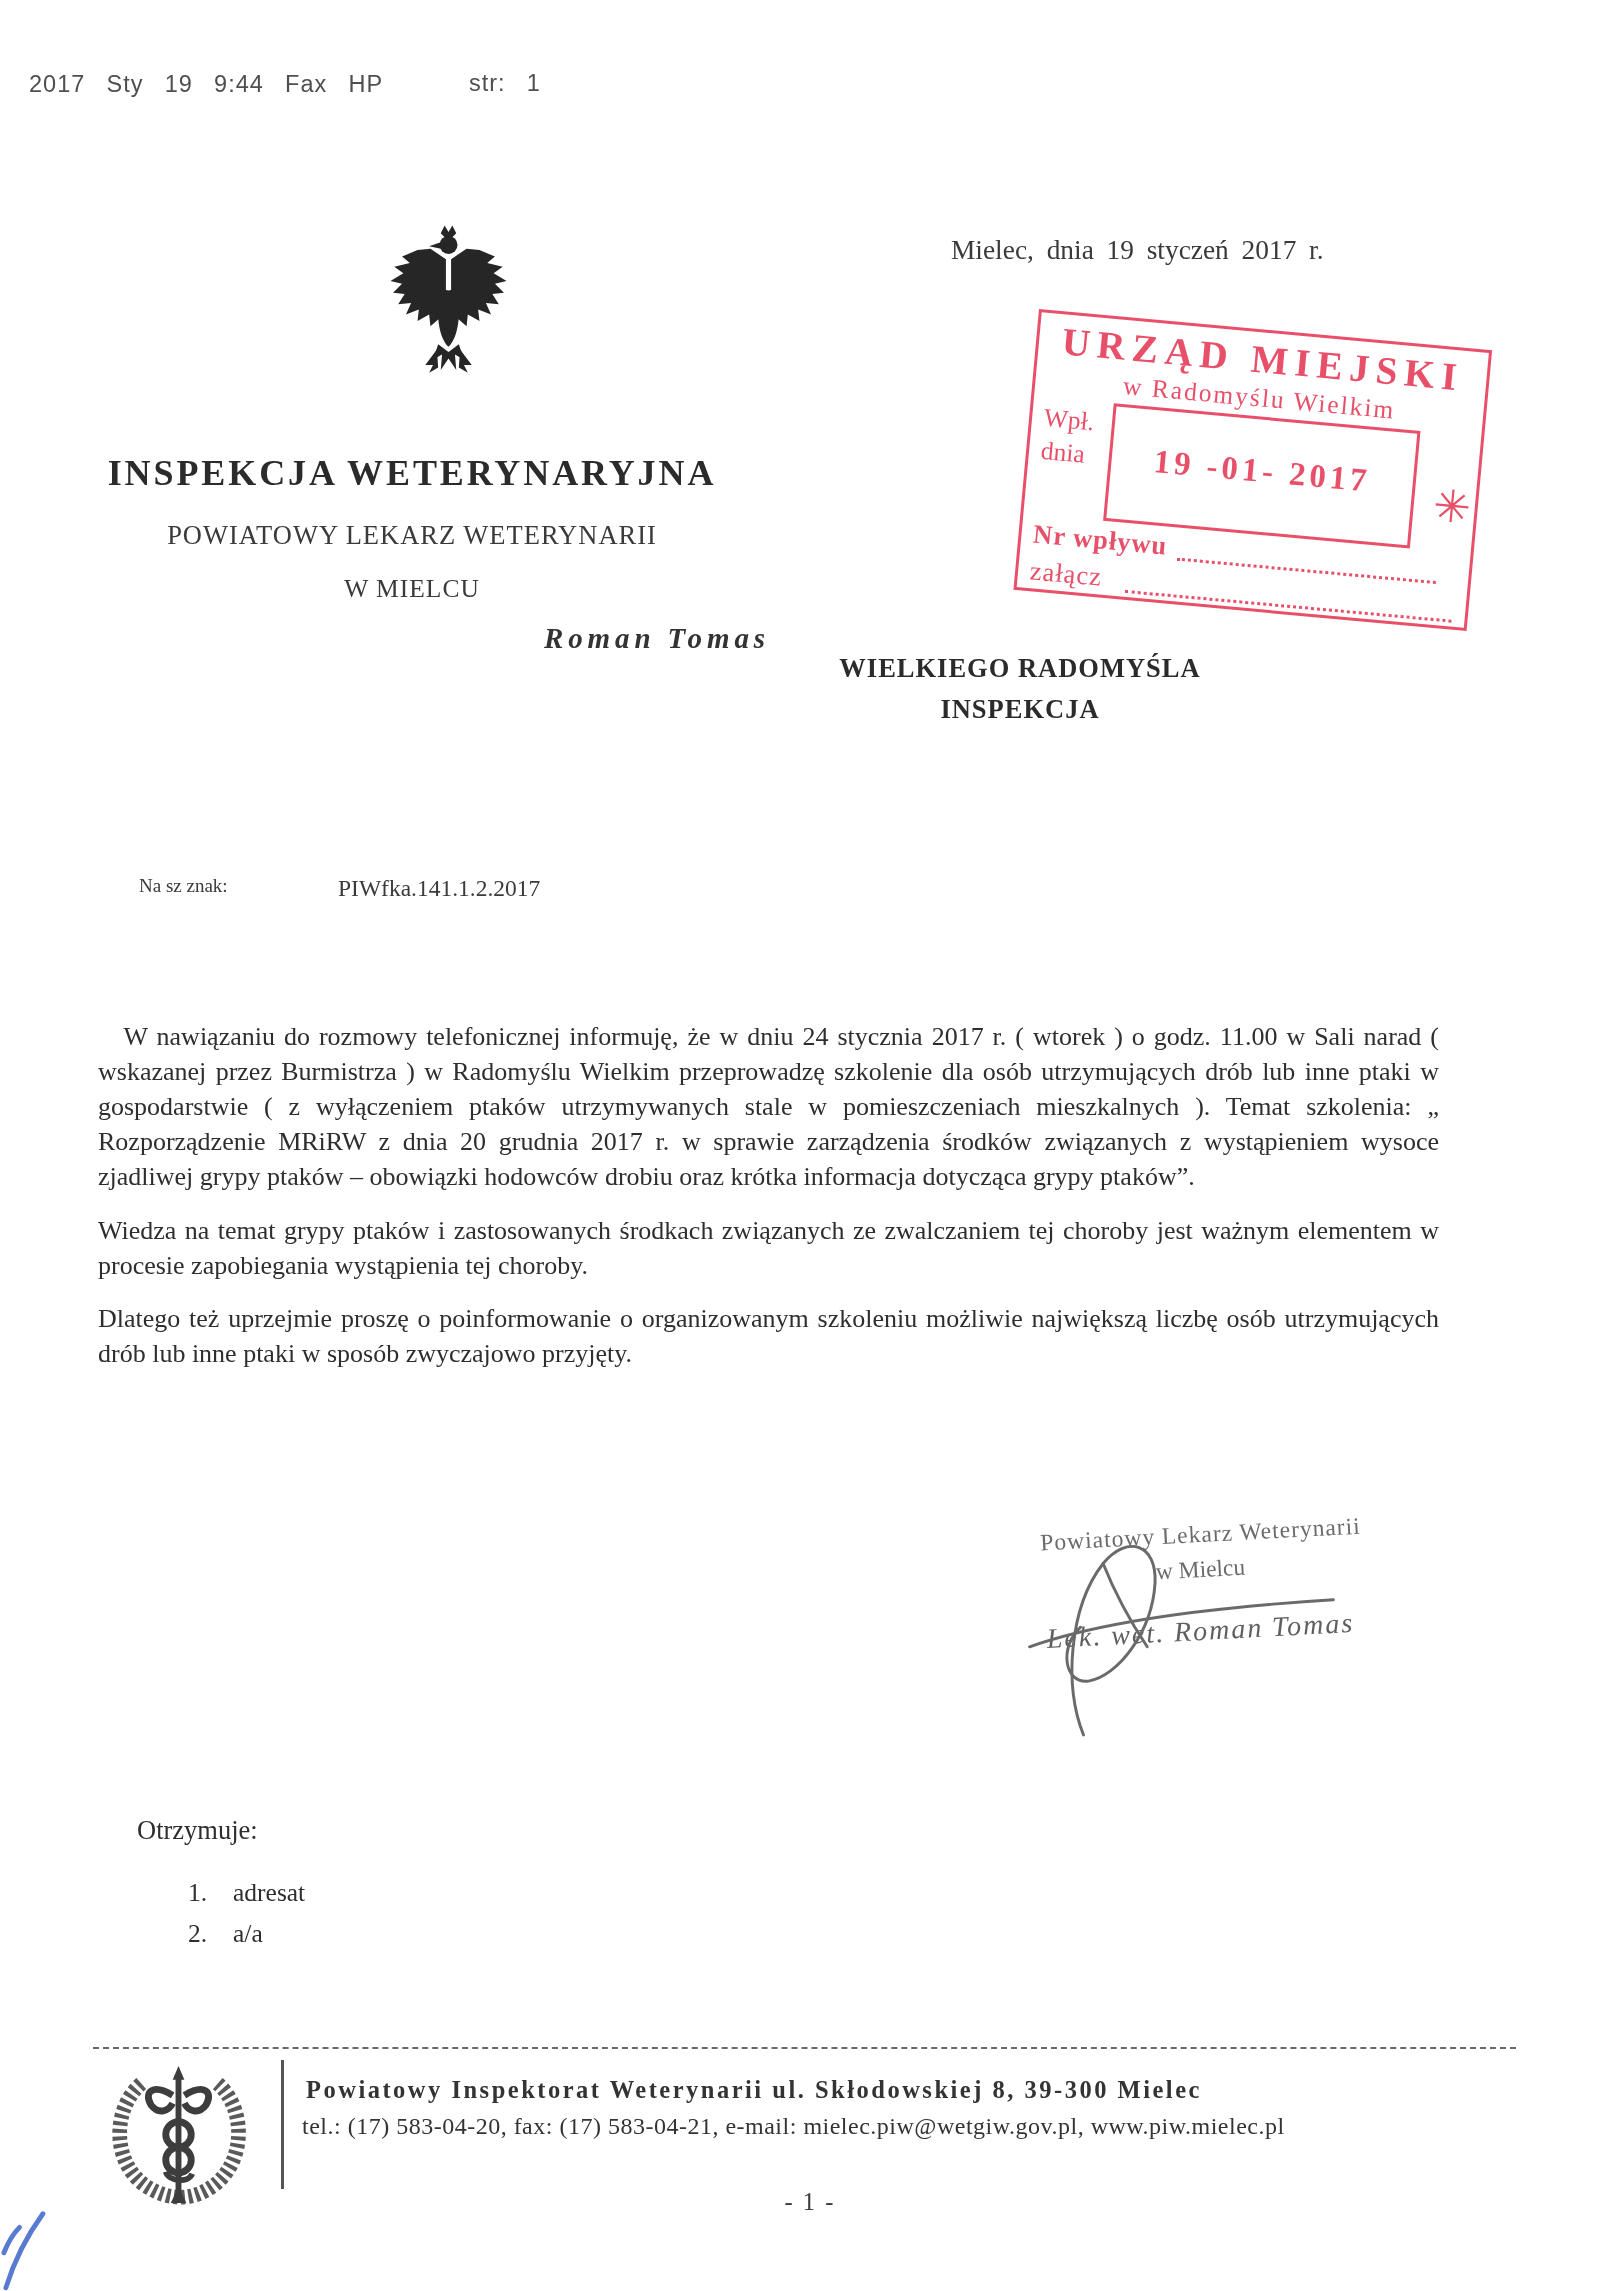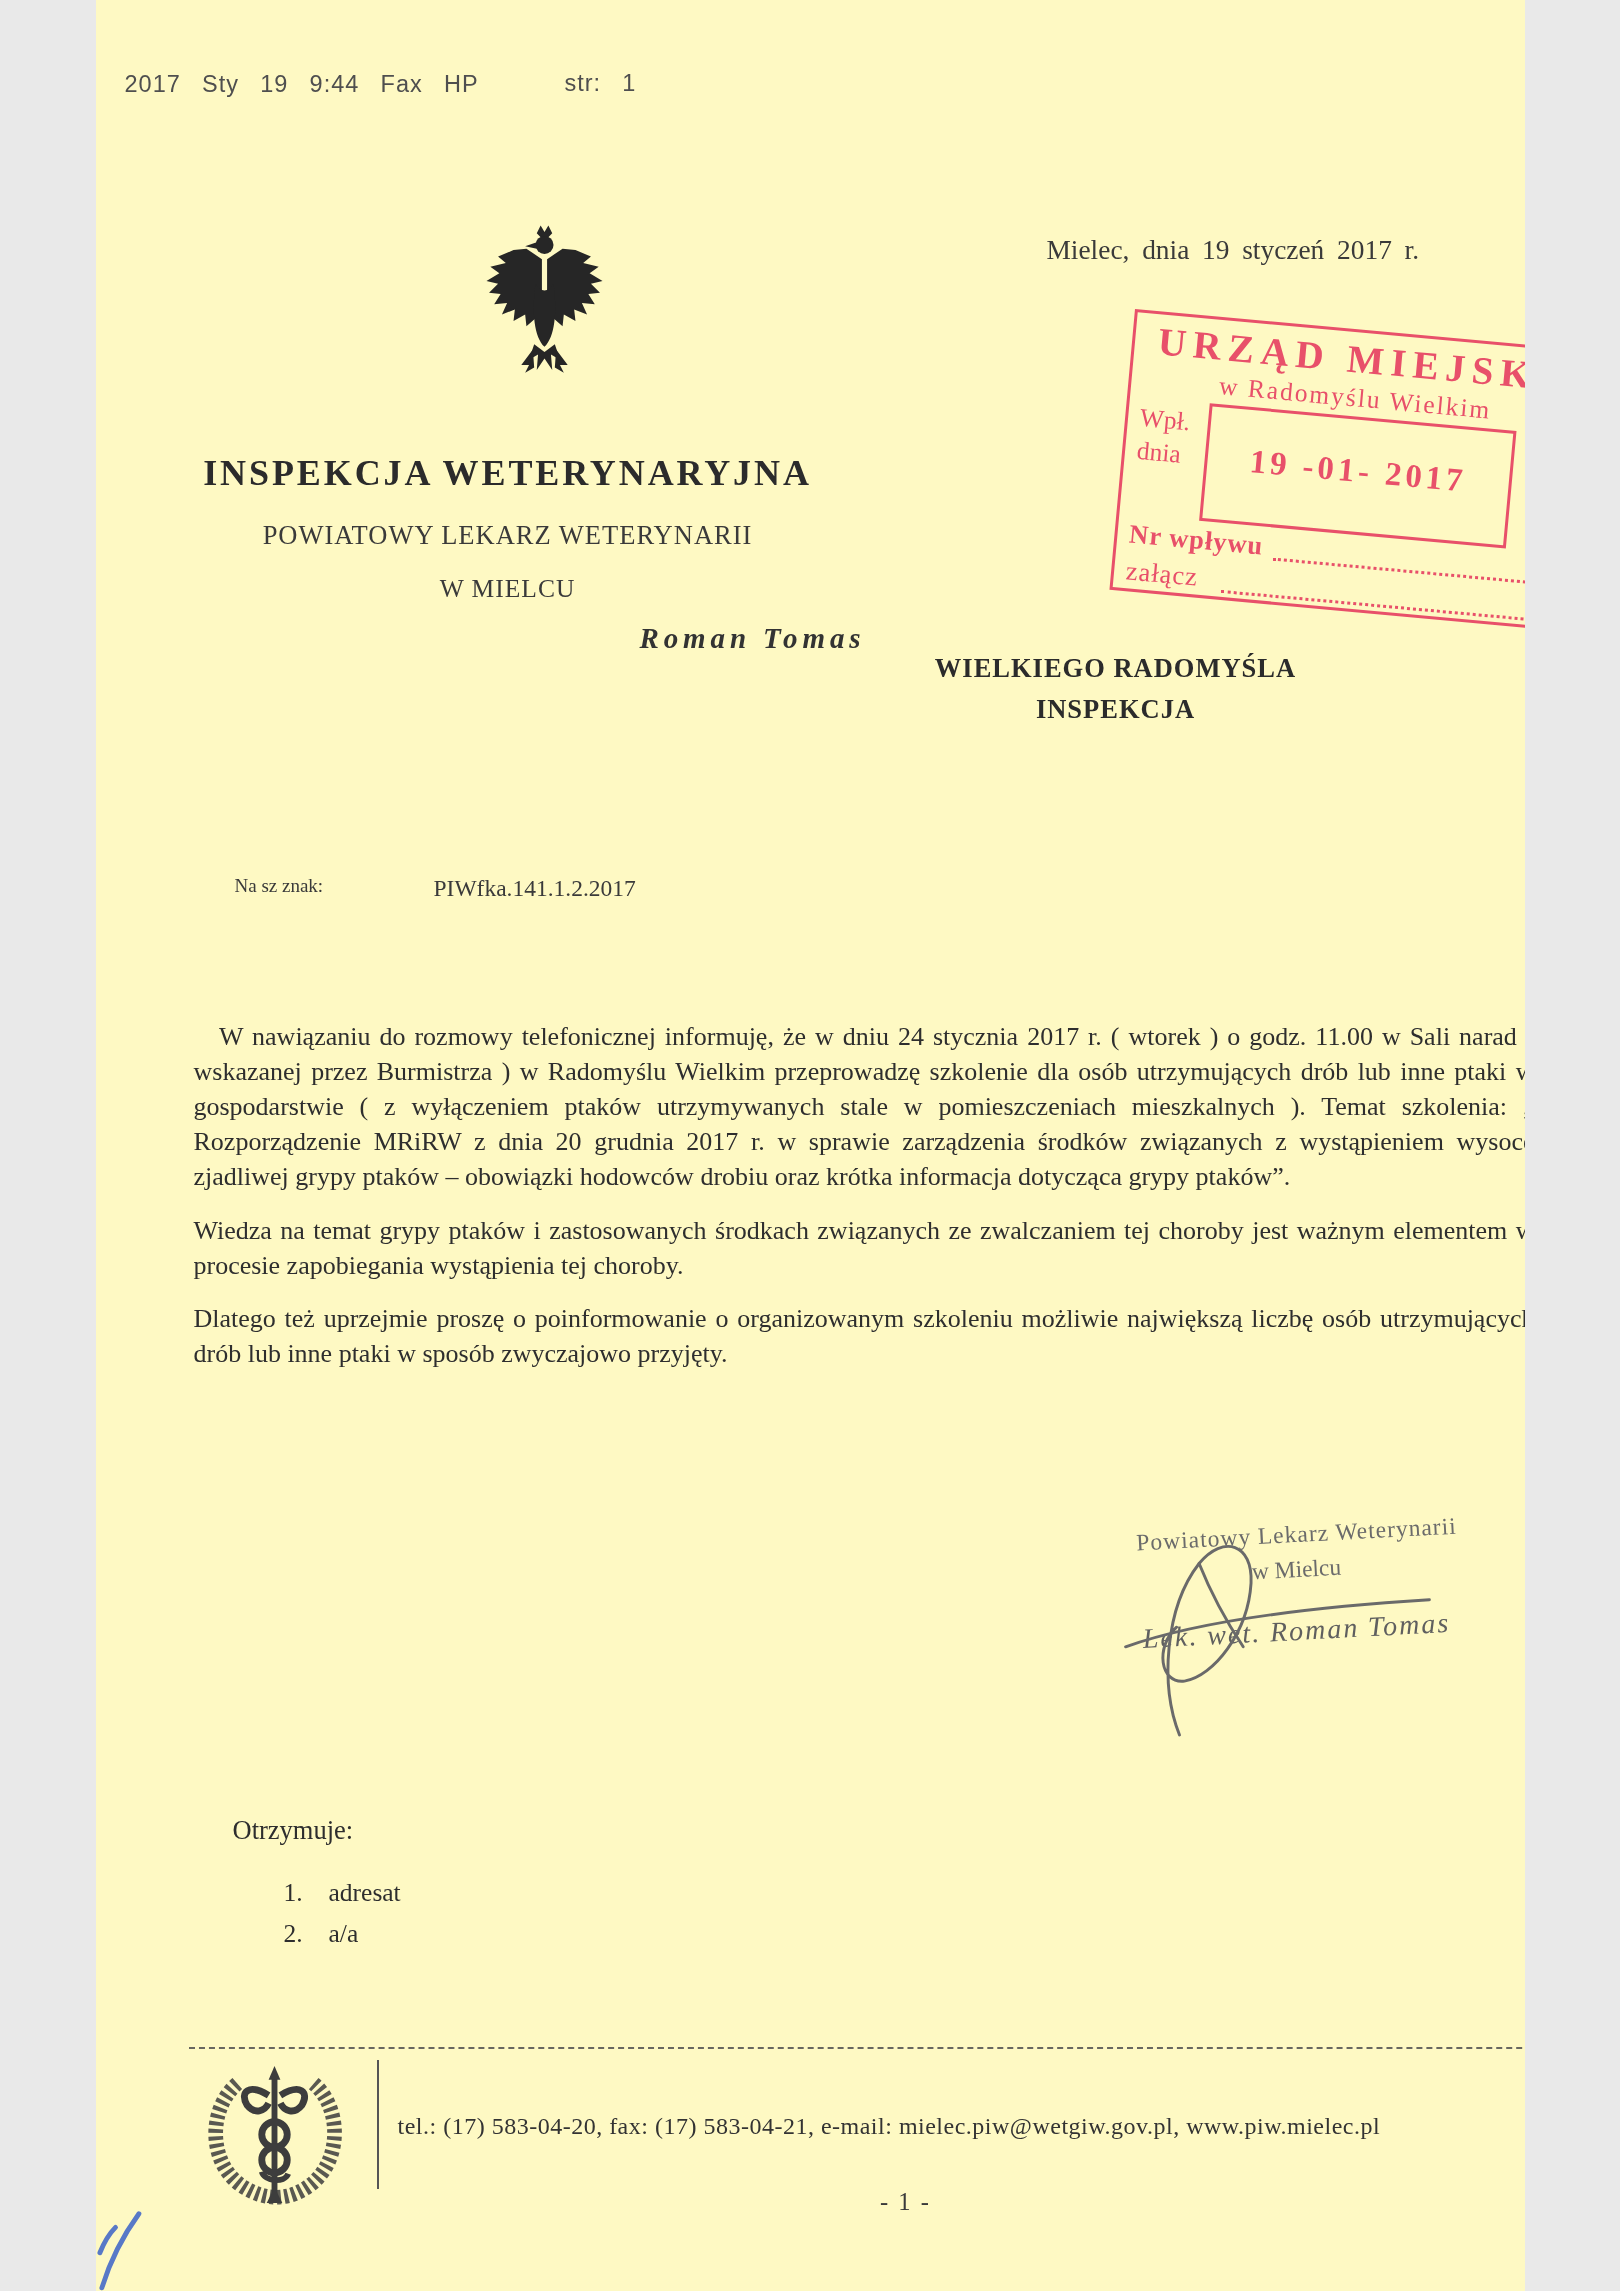--- a/index.html
+++ b/index.html
@@ -1,20 +1,20 @@
 <!DOCTYPE html>
 <html><head>
 <meta charset="utf-8">
 <style>
   html,body{margin:0;padding:0;background:#e9e9e9;}
   .page{
     position:relative;
-    width:1429px;height:2292px;
+    width:1620px;height:2292px;
     margin:0 auto;
-    background:#fef9c3;
+    background:#ffffff;
     overflow:hidden;
     font-family:"Liberation Serif", serif;
     color:#2e2e2e;
   }
   .abs{position:absolute;}
 
   
   .fax{
     font-family:"Liberation Sans", sans-serif;
     font-size:23.5px;color:#4f4f4f;
@@ -185,20 +185,21 @@
 
         <circle cx="76" cy="74" r="13" stroke-width="7"></circle>
         <circle cx="76" cy="100" r="13" stroke-width="7"></circle>
         <path d="M63,112 C66,122 86,124 90,114" stroke-width="6"></path>
         <polygon points="76,128 68,144 84,144" fill="#3d3d3d" stroke="none"></polygon>
       </g>
     </svg>
   </div>
 
   <div class="abs vline"></div>
+  <div class="abs foot1">Powiatowy Inspektorat Weterynarii ul. Skłodowskiej 8, 39-300 Mielec</div>
   <div class="abs foot2">tel.:  (17) 583-04-20,  fax: (17) 583-04-21,  e-mail:  mielec.piw@wetgiw.gov.pl, www.piw.mielec.pl</div>
   <div class="abs pagenum">- 1 -</div>
 
   <div class="abs" style="left:0px;top:2194px;">
     <svg width="78" height="98" viewBox="0 0 80 100">
       <g fill="none" stroke="#3c63c8" stroke-width="5" stroke-linecap="round" opacity="0.85">
         <path d="M6,96 C14,70 28,42 44,20"></path>
         <path d="M4,60 C8,50 14,40 20,34"></path>
       </g>
     </svg>

